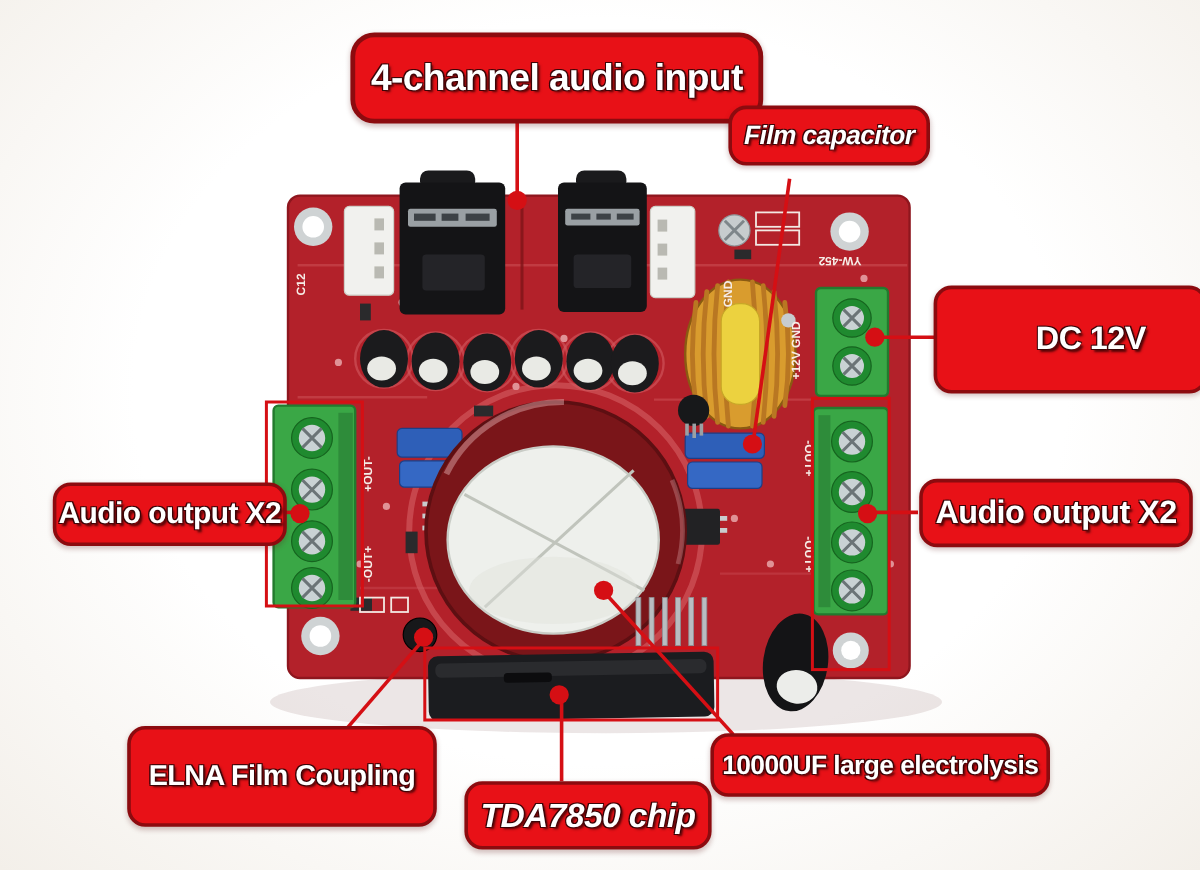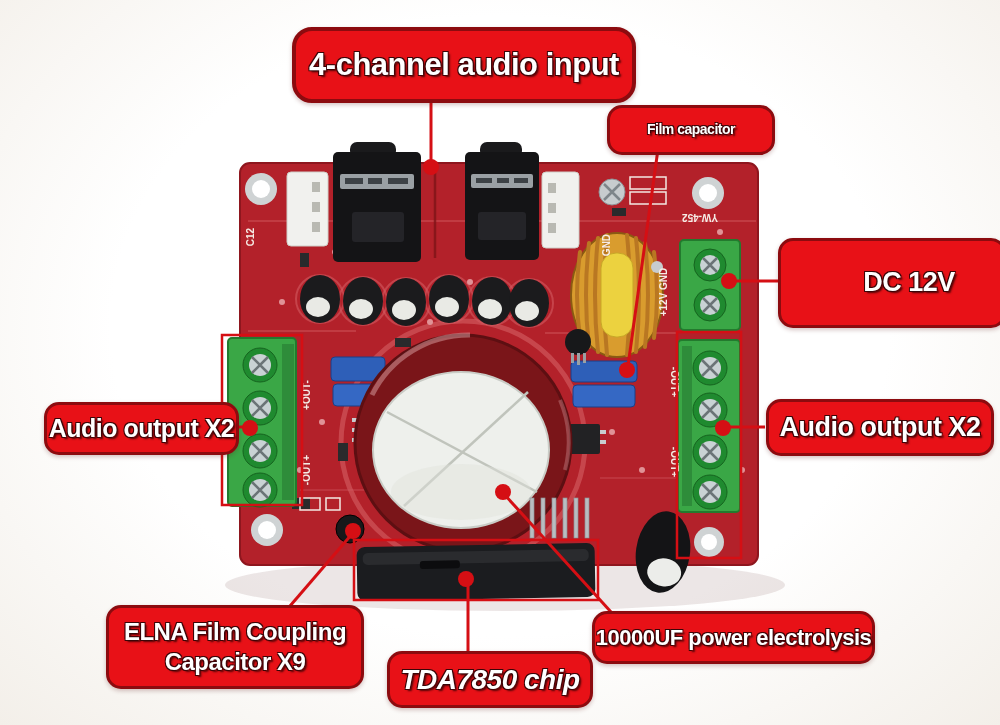--- a/index.html
+++ b/index.html
@@ -14,21 +14,21 @@
     align-items:center; justify-content:center;
     background:var(--label_red,#e81117);
     border:3px solid var(--label_border,#8f0a0d);
     border-radius:15px; color:#ffffff; font-weight:bold;
     text-align:center; letter-spacing:-0.5px; line-height:1.25;
     text-shadow:-1px -1px 0 #3a0508, 1px -1px 0 #3a0508,
                 -1px 1px 0 #3a0508, 2px 2px 2px rgba(30,0,0,.75);
     box-shadow:0 2px 4px rgba(90,20,20,.25);
   }
   #label-audio-input{left:292px; top:27px; width:336px; height:68px; font-size:31px; border-radius:20px; border-width:4px;}
-  #label-film{left:607px; top:105px; width:162px; height:44px; font-size:14px;}
+  #label-film{left:607px; top:88px; width:162px; height:44px; font-size:22px;font-style:italic;}
   #label-dc{left:778px; top:238px; width:188px; height:84px; font-size:27px;padding-left:34px;}
   #label-out-left{left:44px; top:402px; width:189px; height:47px; font-size:25px;}
   #label-out-right{left:766px; top:399px; width:222px; height:51px; font-size:27px;}
   #label-elna{left:106px; top:605px; width:252px; height:78px; font-size:24px;}
   #label-tda{left:387px; top:651px; width:200px; height:51px; font-size:28px;font-style:italic;}
   #label-electro{left:592px; top:611px; width:277px; height:47px; font-size:22px;}
   .sk{font-family:"Liberation Sans",sans-serif; font-size:10px; font-weight:bold; fill:#f6ece6;}
 </style>
 </head>
 <body>
@@ -337,24 +337,23 @@
   <div class="callout" id="label-out-left">
     <span>Audio output X2</span>
   </div>
 
   <div class="callout" id="label-out-right">
     <span>Audio output X2</span>
   </div>
 
   <div class="callout" id="label-elna">
     <span>ELNA Film Coupling</span>
-    <span>Capacitor X9</span>
   </div>
 
   <div class="callout" id="label-tda">
     <span>TDA7850 chip</span>
   </div>
 
   <div class="callout" id="label-electro">
-    <span>10000UF power electrolysis</span>
+    <span>10000UF large electrolysis</span>
   </div>
 
 </div>
 
 </body></html>

